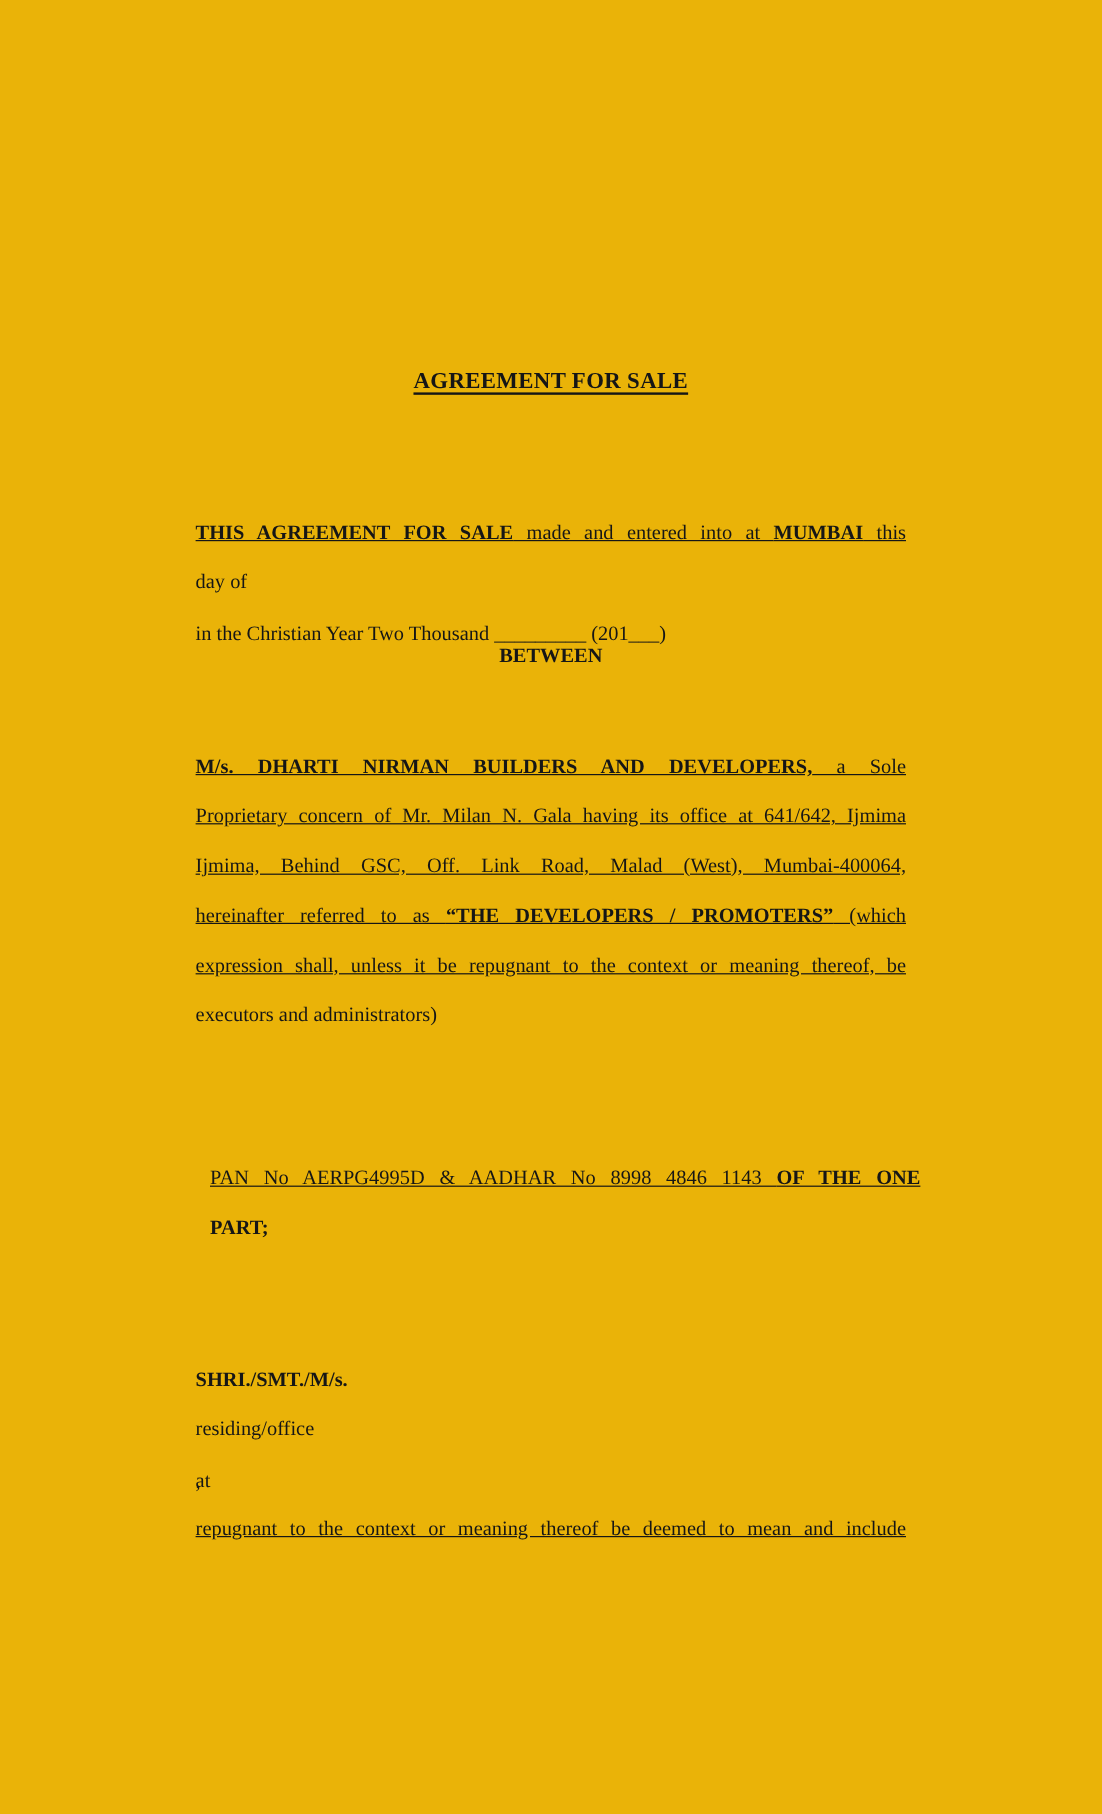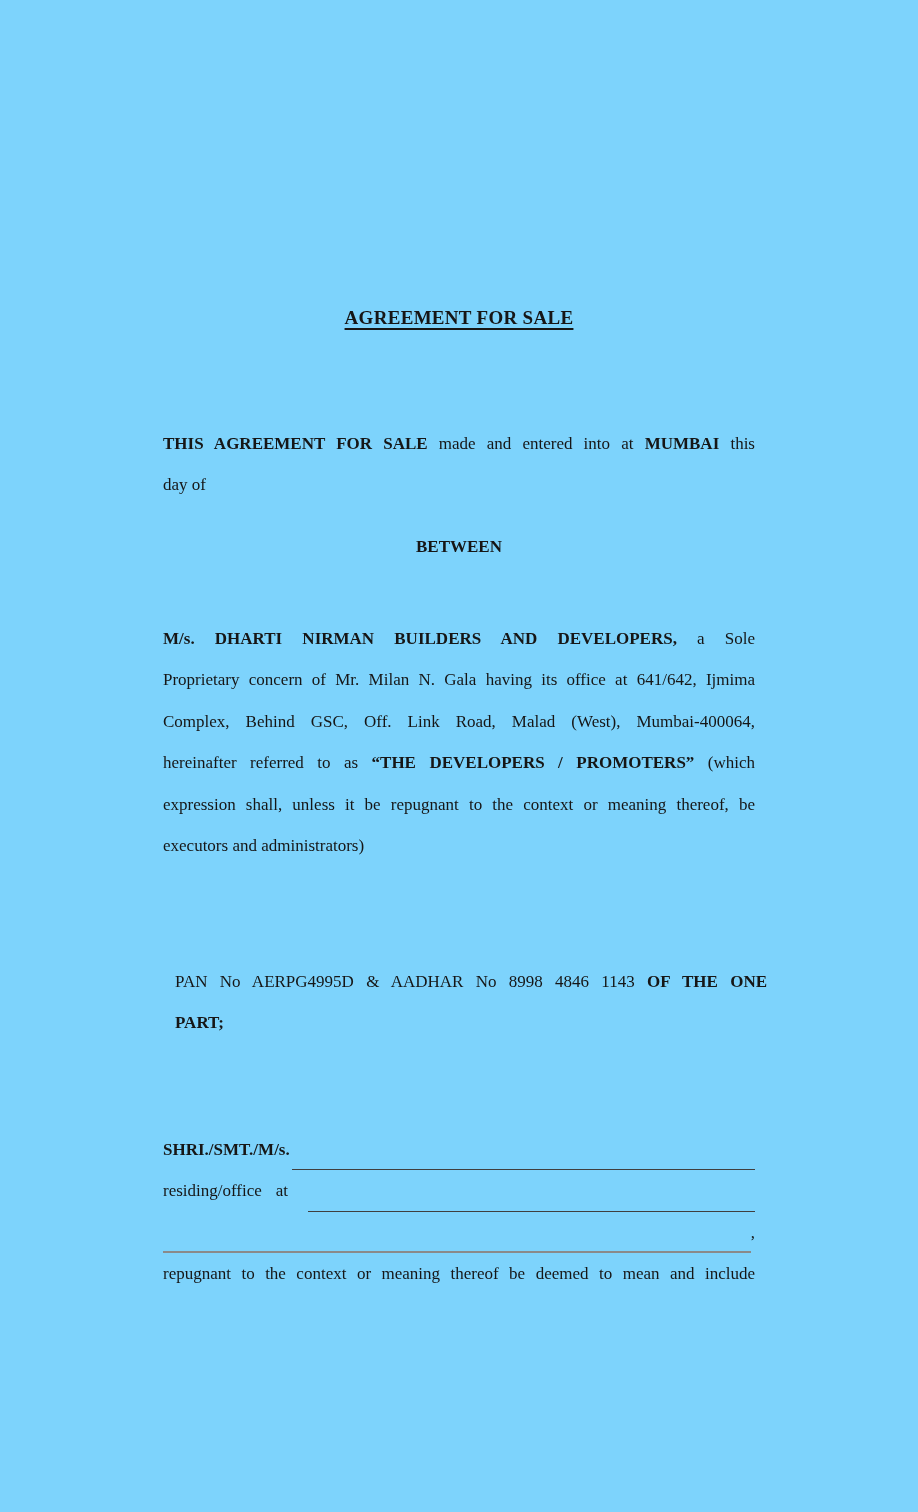--- a/index.html
+++ b/index.html
@@ -4,21 +4,21 @@
 <style>
   html, body {
     margin: 0;
     padding: 0;
     background: #ffffff;
   }
   #page {
     position: relative;
     width: 918px;
     height: 1512px;
-    background: #7dd3fc;
+    background: #eab308;
     font-family: "Liberation Serif", "DejaVu Serif", serif;
     color: #161616;
     overflow: hidden;
   }
   .block {
     position: absolute;
     left: 163px;
     width: 592px;
   }
   
@@ -40,27 +40,29 @@
     white-space: pre;
   }
   .line {
     height: 41.4px;
     line-height: 41.4px;
     font-size: 17px;
   }
   .line.j {
     text-align: justify;
     text-align-last: justify;
+    text-decoration: underline;
   }
   .line.c {
     text-align: center;
   }
   .line.fx {
     display: flex;
-    align-items: flex-end;
+    align-items: flex-start;
+    flex-direction: column;
   }
   .fx .seg { white-space: pre; flex: 0 0 auto; }
   .seg { white-space: pre-wrap; }
   .j .seg { white-space: normal; }
   .seg.b { font-weight: bold; }
   .gap { display: inline-block; height: 1px; flex: 0 0 auto; }
   .fill {
     flex: 1 1 auto;
     height: 30px;
     border-bottom: 1.7px solid #3f3f3f;
@@ -79,31 +81,32 @@
 <div id="page">
   <div class="block" id="blk-title">
     <span class="title-text">AGREEMENT FOR SALE</span>
   </div>
 
   <div class="block" id="blk-p1">
       <div class="line j"><span class="seg b">THIS AGREEMENT FOR SALE</span><span class="seg"> made and entered into at </span><span class="seg b">MUMBAI</span><span class="seg"> this</span></div>
       <div class="line fx">
         <span class="seg">day of</span>
         <span class="gap" style="width: 52px;"></span>
+        <span class="seg">in the Christian Year Two Thousand _________ (201___)</span>
       </div>
     </div>
 
   <div class="block" id="blk-between">
       <div class="line c"><span class="seg b">BETWEEN</span></div>
     </div>
 
   <div class="block" id="blk-p2">
       <div class="line j"><span class="seg b">M/s. DHARTI NIRMAN BUILDERS AND DEVELOPERS,</span><span class="seg"> a Sole</span></div>
       <div class="line j"><span class="seg">Proprietary concern of Mr. Milan N. Gala having its office at 641/642, Ijmima</span></div>
-      <div class="line j"><span class="seg">Complex, Behind GSC, Off. Link Road, Malad (West), Mumbai-400064,</span></div>
+      <div class="line j"><span class="seg">Ijmima, Behind GSC, Off. Link Road, Malad (West), Mumbai-400064,</span></div>
       <div class="line j"><span class="seg">hereinafter referred to as </span><span class="seg b">“THE DEVELOPERS / PROMOTERS”</span><span class="seg"> (which</span></div>
       <div class="line j"><span class="seg">expression shall, unless it be repugnant to the context or meaning thereof, be</span></div>
       <div class="line"><span class="seg">executors and administrators)</span></div>
     </div>
 
   <div class="block" id="blk-p3">
       <div class="line j"><span class="seg">PAN No AERPG4995D &amp; AADHAR No 8998 4846 1143 </span><span class="seg b">OF THE ONE</span></div>
       <div class="line"><span class="seg b">PART;</span></div>
     </div>
 

